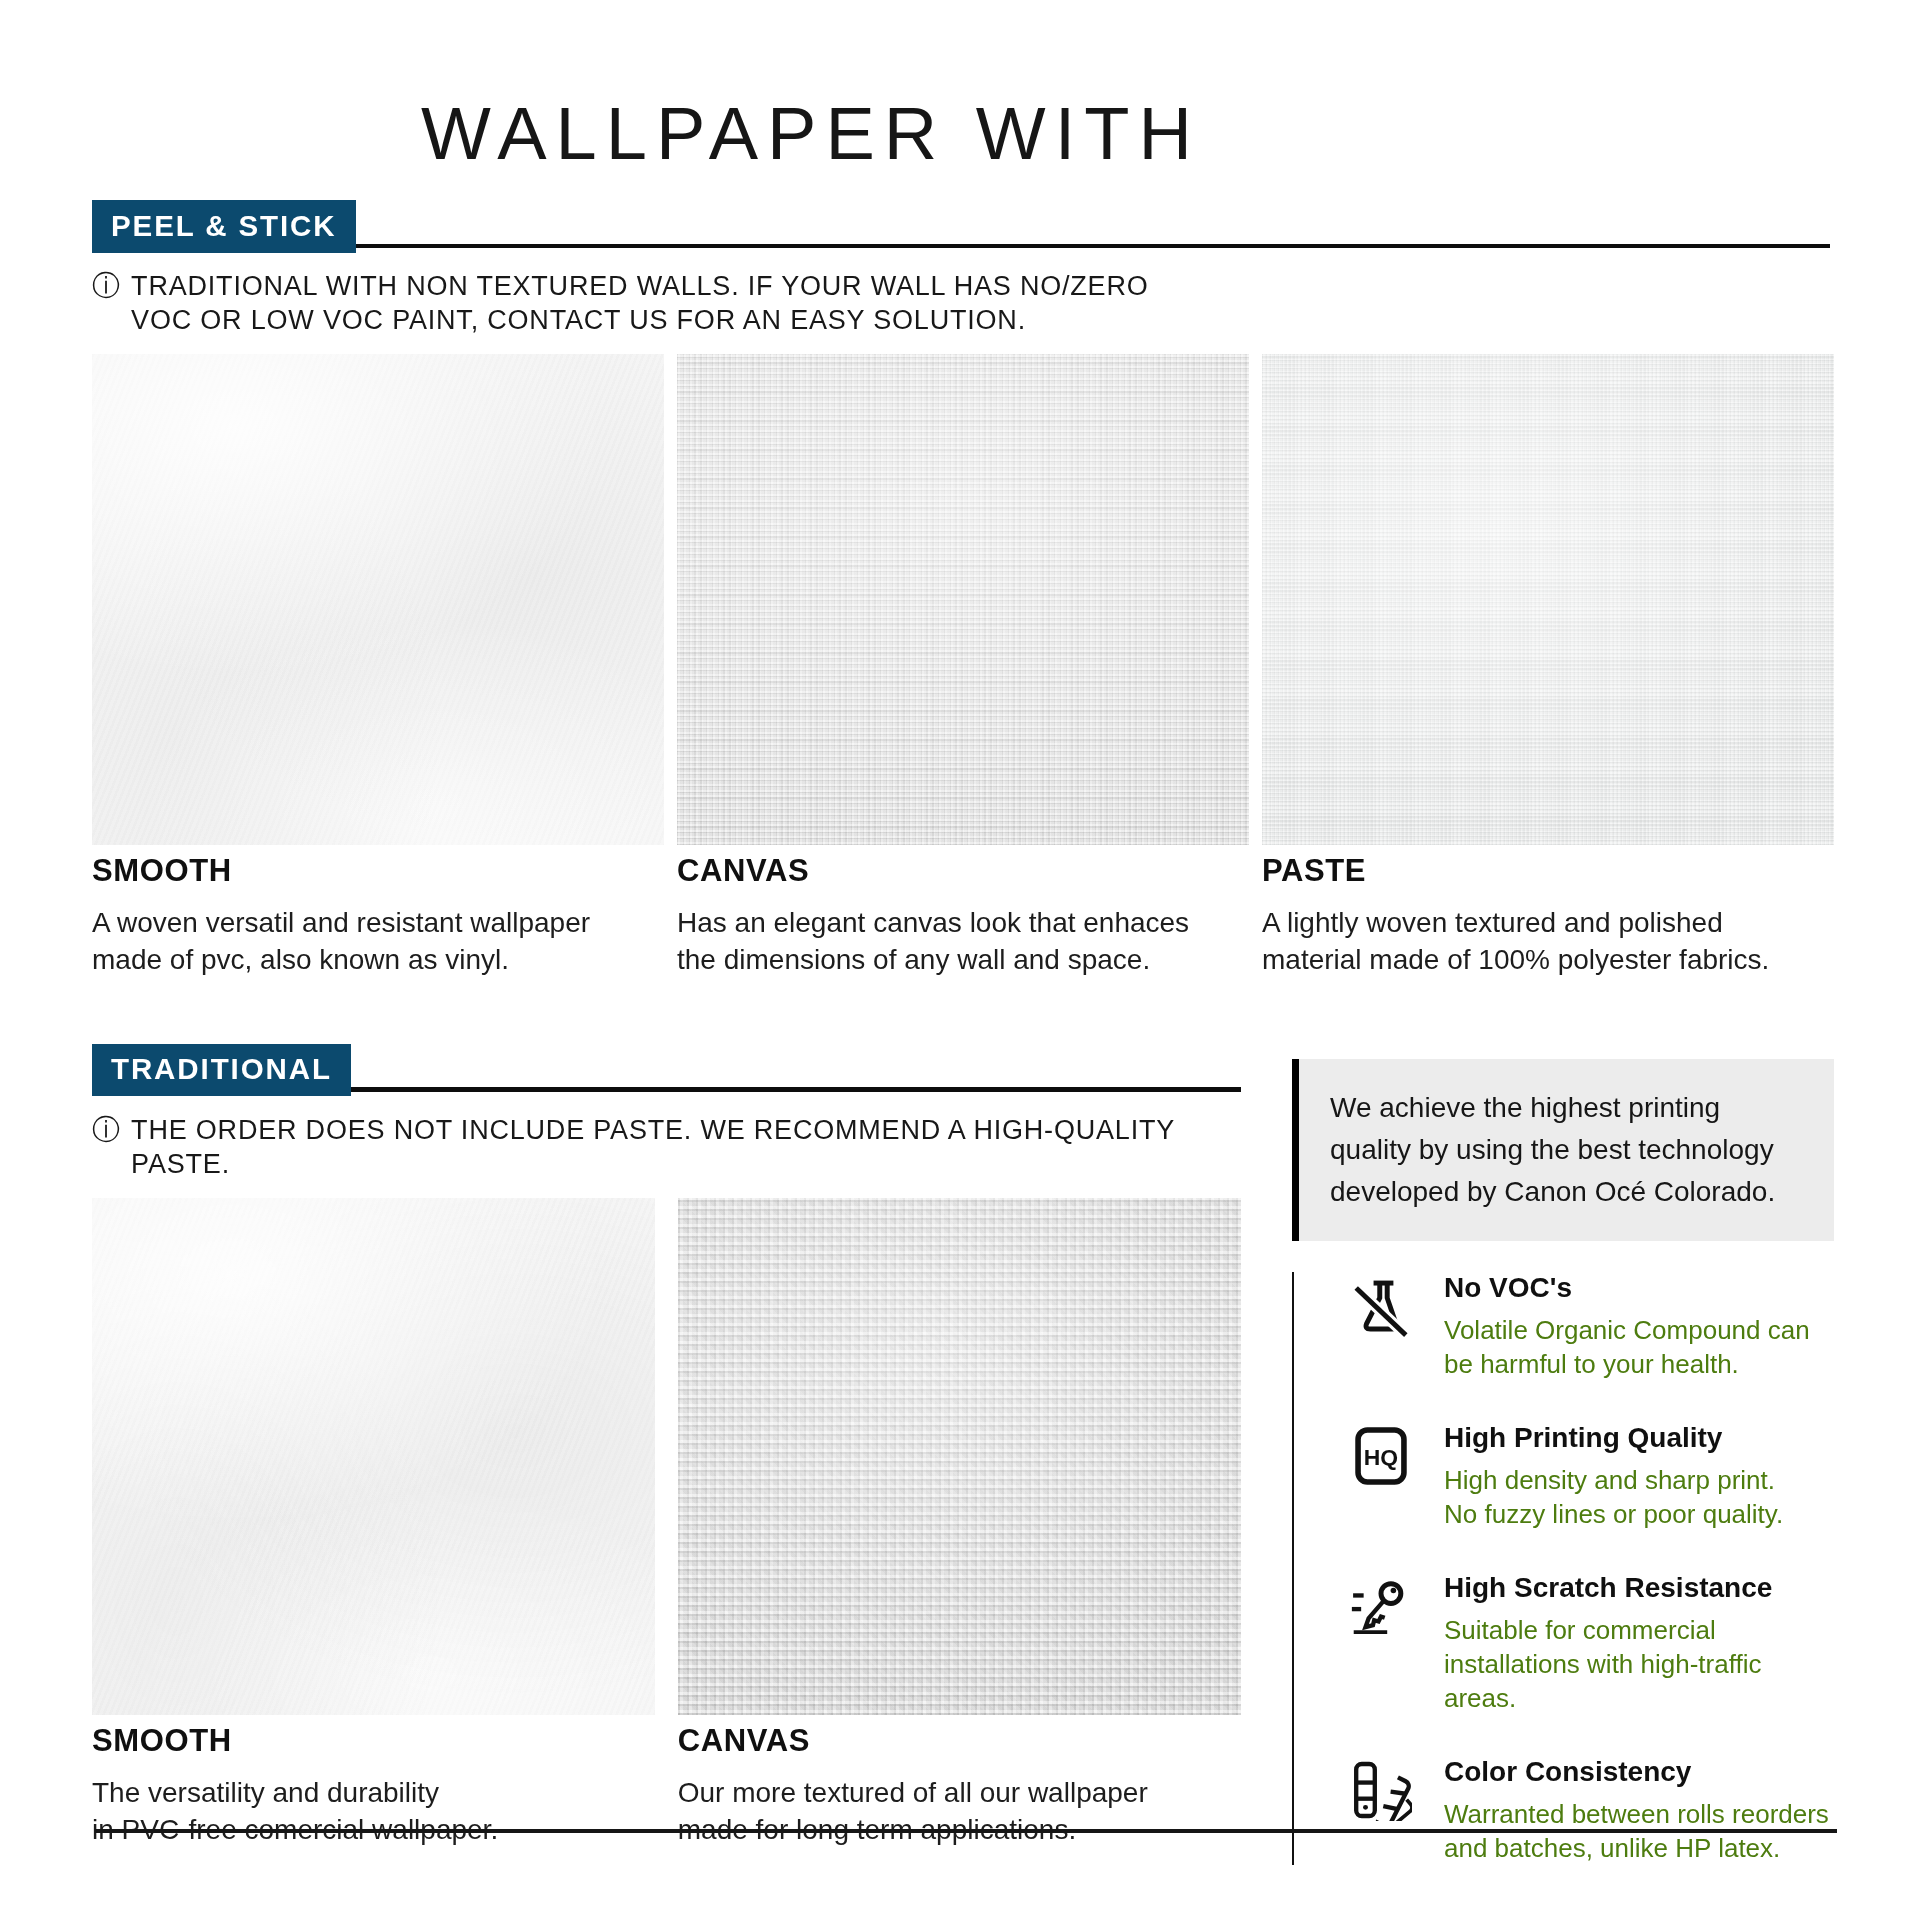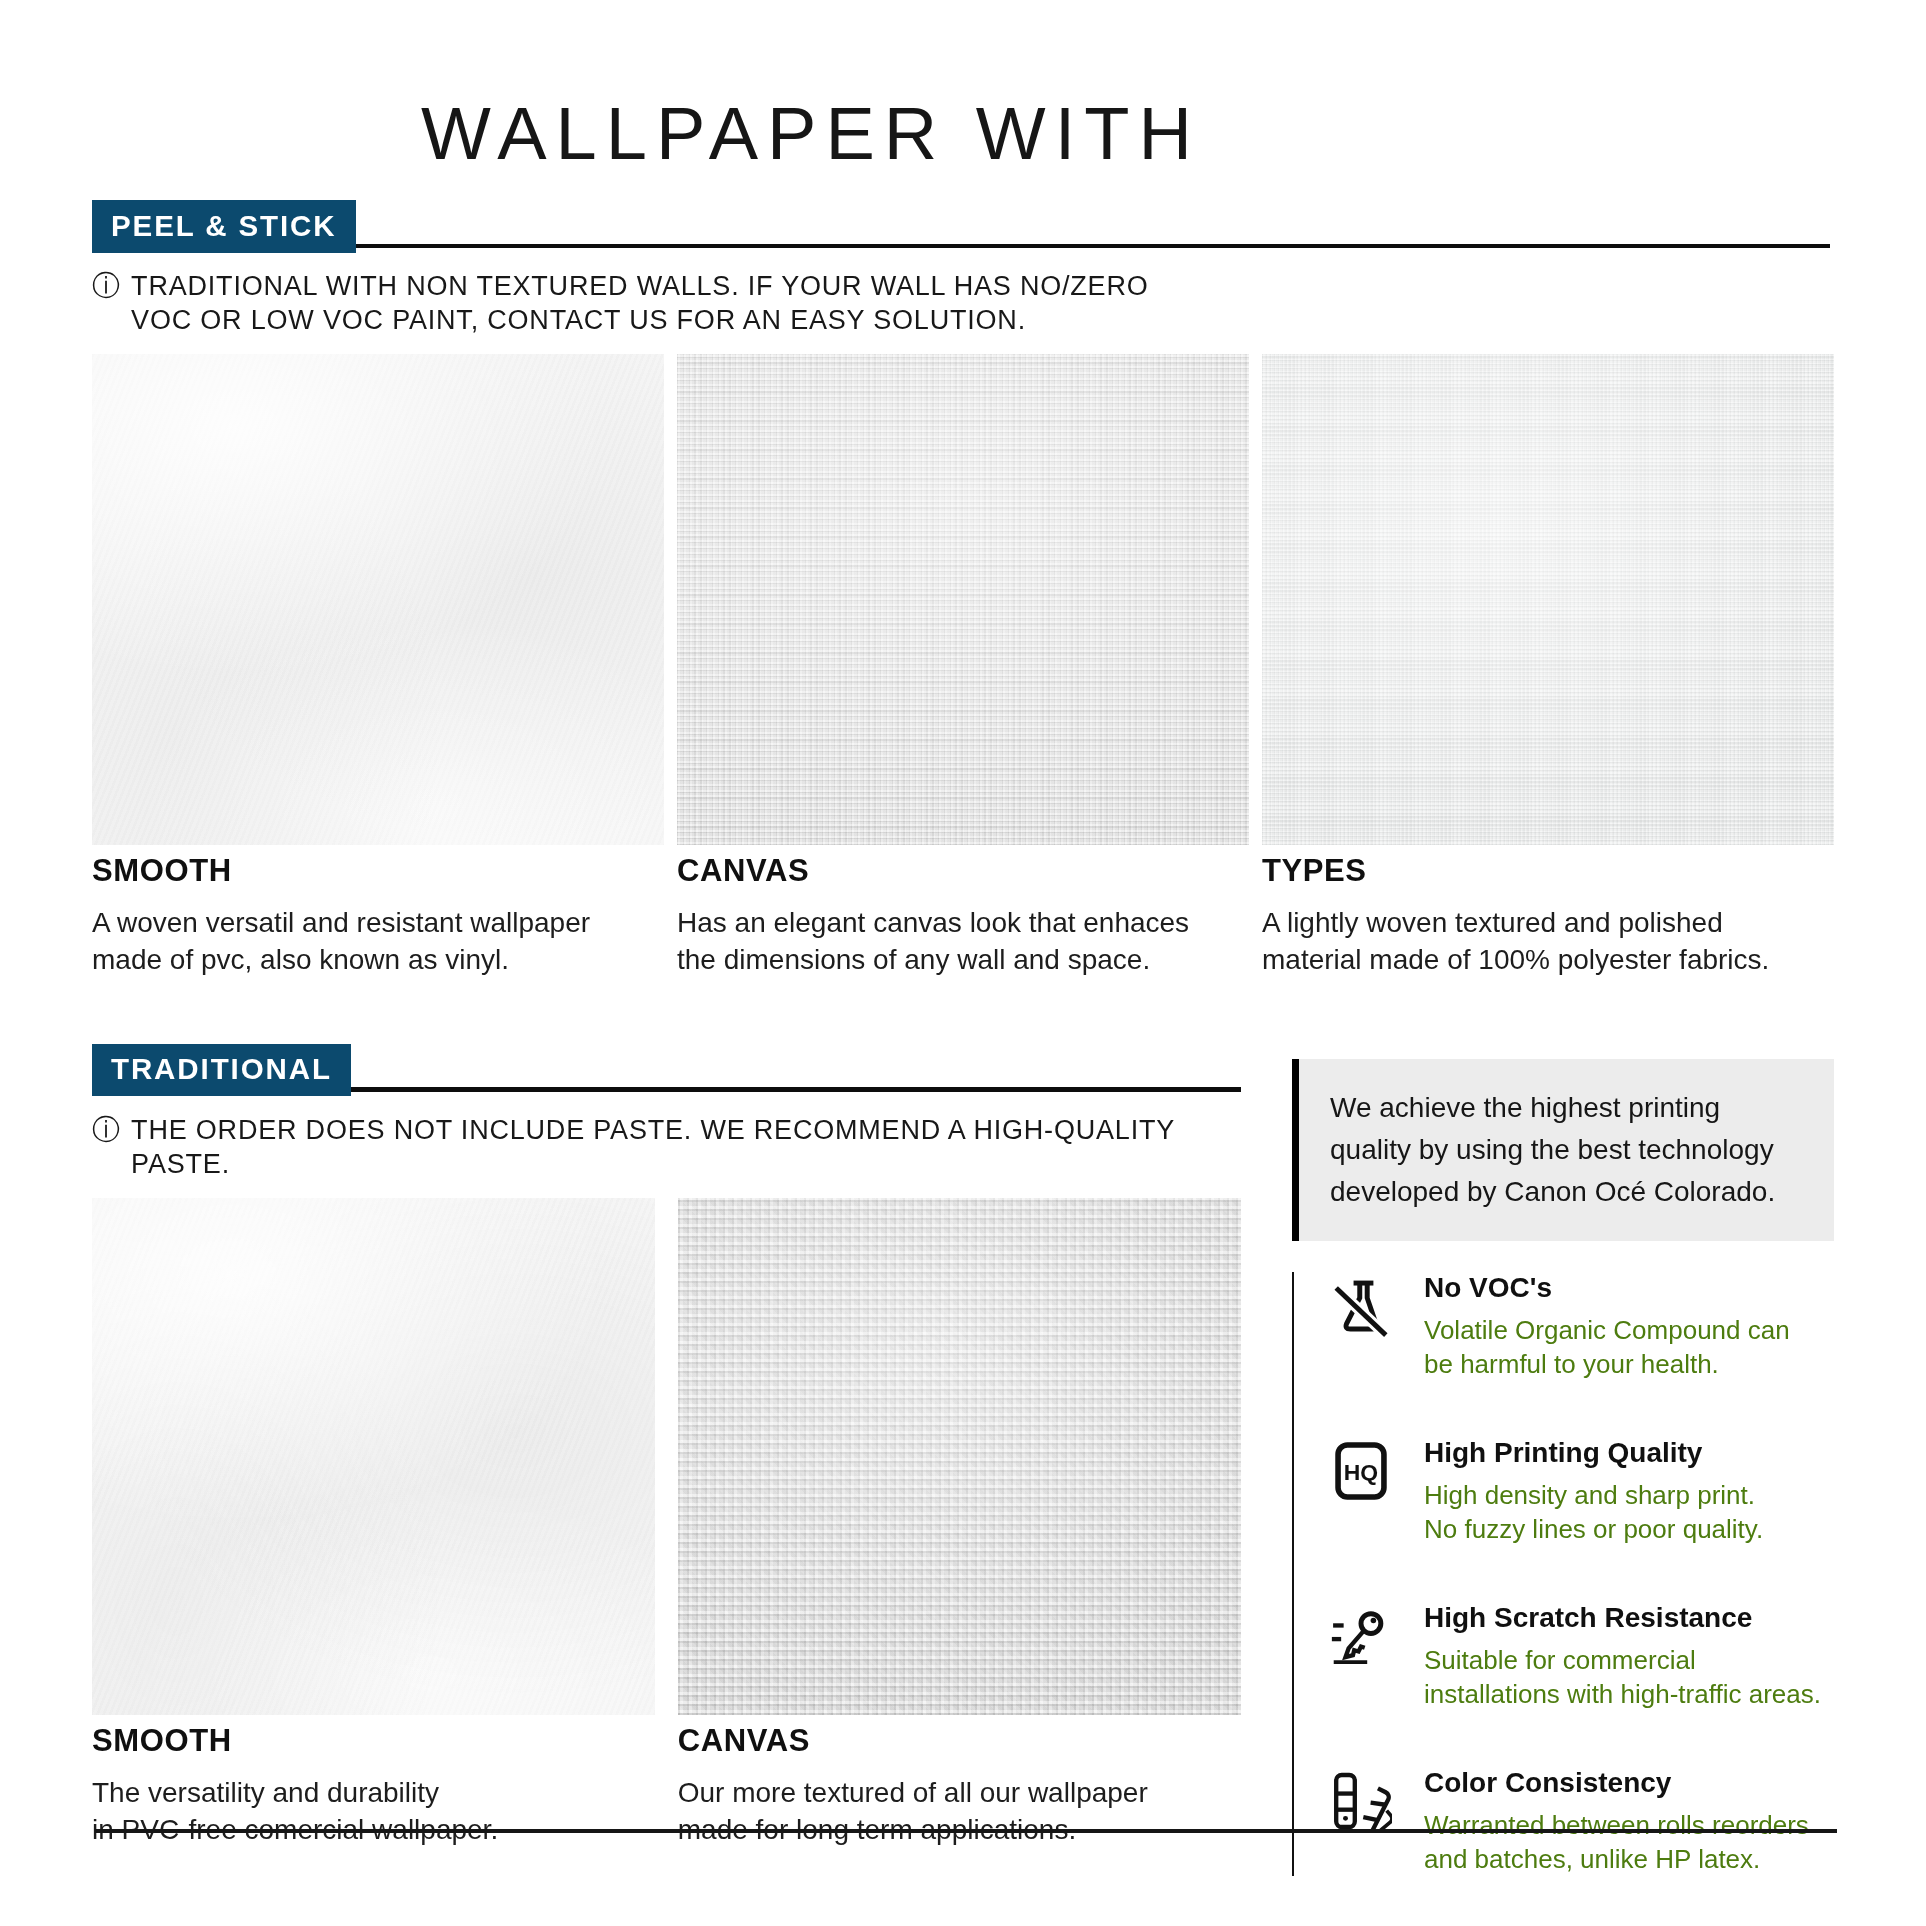--- a/index.html
+++ b/index.html
@@ -30,22 +30,22 @@
   .row2{display:flex;gap:22.5px;margin-top:16.7px;}
   .row2 .swatch{height:517px;}
 
   .swatch-name{margin-top:8px;font-size:31px;font-weight:700;letter-spacing:0.6px;color:#101010;}
   .swatch-desc{margin-top:15.4px;font-size:28px;line-height:37px;white-space:pre-line;color:#1d1d1d;}
 
   .quality-box{border-left:7.7px solid #000;background:#ececec;
                padding:28px 23px 28px 31px;font-size:28px;line-height:42px;
                white-space:pre-line;color:#161616;}
 
-  .features{margin-top:31px;border-left:2.6px solid #111;padding-left:36px;
-            display:flex;flex-direction:column;gap:56px;justify-content:space-between;}
+  .features{margin-top:31px;border-left:2.6px solid #111;padding-left:56px;
+            display:flex;flex-direction:column;gap:41px;justify-content:space-between;}
   .feature{display:flex;gap:32px;}
   .feature-icon{width:62px;height:62px;flex:0 0 auto;margin-top:2.6px;}
   .feature-title{font-size:28px;font-weight:700;color:#101010;}
   .feature-desc{margin-top:9px;font-size:26px;line-height:34px;white-space:pre-line;color:#4d7c0f;}
 
   .bottom-rule{position:absolute;left:95px;right:89px;top:1829px;height:3.9px;background:#161616;}
 
   
   .tex-smooth{
     background-color:#f6f6f6;
@@ -106,21 +106,21 @@
 made of pvc, also known as vinyl.</div>
     </div>
     <div class="swatch-card">
       <div class="swatch tex-canvas"></div>
       <div class="swatch-name">CANVAS</div>
       <div class="swatch-desc">Has an elegant canvas look that enhaces
 the dimensions of any wall and space.</div>
     </div>
     <div class="swatch-card">
       <div class="swatch tex-fabric"></div>
-      <div class="swatch-name">TYPES</div>
+      <div class="swatch-name">PASTE</div>
       <div class="swatch-desc">A lightly woven textured and polished
 material made of 100% polyester fabrics.</div>
     </div>
   </div>
 
   <div class="row2-wrap">
 
     <div class="col-left">
       <div class="section-header trad">
         <div class="section-rule"></div>

